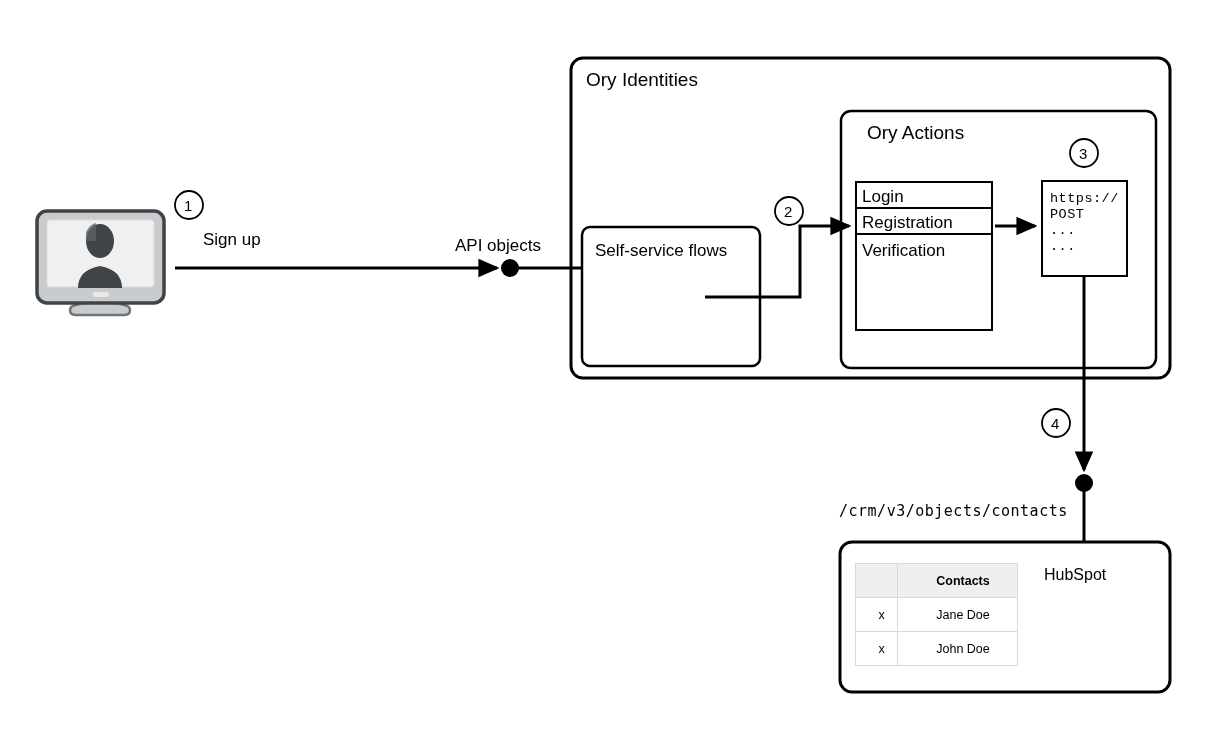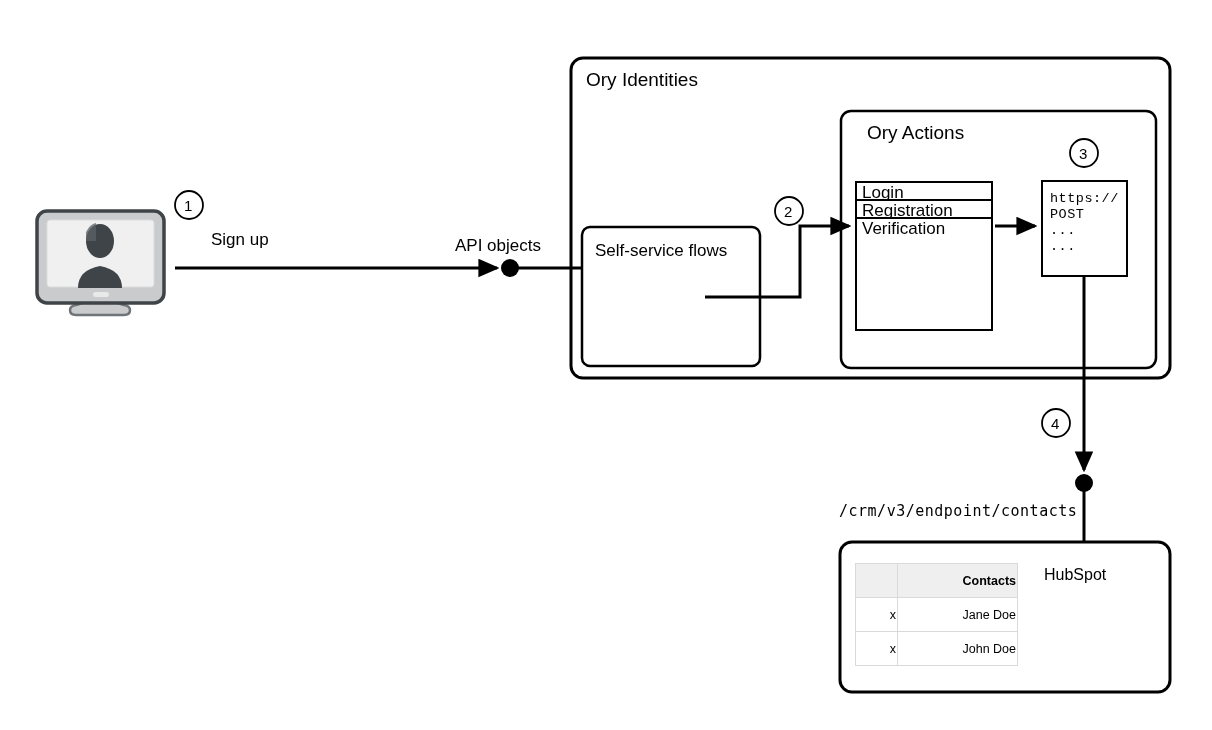--- a/index.html
+++ b/index.html
@@ -50,25 +50,25 @@
     position: absolute;
     left: 855px;
     top: 181px;
     width: 138px;
     height: 150px;
     border: 2px solid #000;
     box-sizing: border-box;
     background: #fff;
   }
   #flows-list .flow-row {
-    height: 18px;
+    height: 26px;
     box-sizing: border-box;
     border-bottom: 2px solid #000;
     display: flex;
-    align-items: flex-start;
+    align-items: flex-end;
     padding-left: 5px;
   }
   #flows-list .flow-row:last-child { border-bottom: none; }
 
   
   #webhook-box {
     position: absolute;
     left: 1041px;
     top: 180px;
     width: 87px;
@@ -90,21 +90,21 @@
     top: 563px;
     border-collapse: collapse;
     background: #ffffff;
     font-size: 12.5px;
   }
   #contacts-table td, #contacts-table th {
     border: 1px solid #d9d9d9;
     height: 34px;
     box-sizing: border-box;
     font-weight: normal;
-    text-align: right;
+    text-align: center;
     vertical-align: middle;
   }
   #contacts-table .col-mark  { width: 42px; padding-left: 11px; }
   #contacts-table .col-name  { width: 120px; padding-left: 12px; }
   #contacts-table thead th { background: #efefef; }
   #contacts-table thead th.col-name { font-weight: bold; }
 </style>
 </head>
 <body>
 
@@ -159,23 +159,23 @@
     <circle cx="789" cy="211" r="14" fill="#ffffff" stroke="#000000" stroke-width="1.8"></circle>
     <circle cx="1084" cy="153" r="14" fill="#ffffff" stroke="#000000" stroke-width="1.8"></circle>
     <circle cx="1056" cy="423" r="14" fill="#ffffff" stroke="#000000" stroke-width="1.8"></circle>
   </svg>
 
   <div class="txt label-sans step-num" style="left:184px; top:198px;">1</div>
   <div class="txt label-sans step-num" style="left:784px; top:204px;">2</div>
   <div class="txt label-sans step-num" style="left:1079px; top:146px;">3</div>
   <div class="txt label-sans step-num" style="left:1051px; top:416px;">4</div>
 
-  <div class="txt label-sans mid-label" style="left:203px; top:231px;margin-left:8px;">Sign up</div>
+  <div class="txt label-sans mid-label" style="left:203px; top:231px;">Sign up</div>
   <div class="txt label-sans mid-label" style="left:455px; top:237px;">API objects</div>
-  <div class="txt label-mono path-label" style="left:839px; top:504px;">/crm/v3/endpoint/contacts</div>
+  <div class="txt label-mono path-label" style="left:839px; top:504px;">/crm/v3/objects/contacts</div>
 
   <div class="txt label-sans box-title" style="left:586px; top:70px;">Ory Identities</div>
   <div class="txt label-sans box-title" style="left:867px; top:123px;">Ory Actions</div>
   <div class="txt label-sans mid-label" style="left:595px; top:242px;">Self-service flows</div>
   <div class="txt label-sans hubspot-title" style="left:1044px; top:567px;">HubSpot</div>
 
   <div id="flows-list">
     <div class="flow-row">
       <span class="flow-item">Login</span>
     </div>

